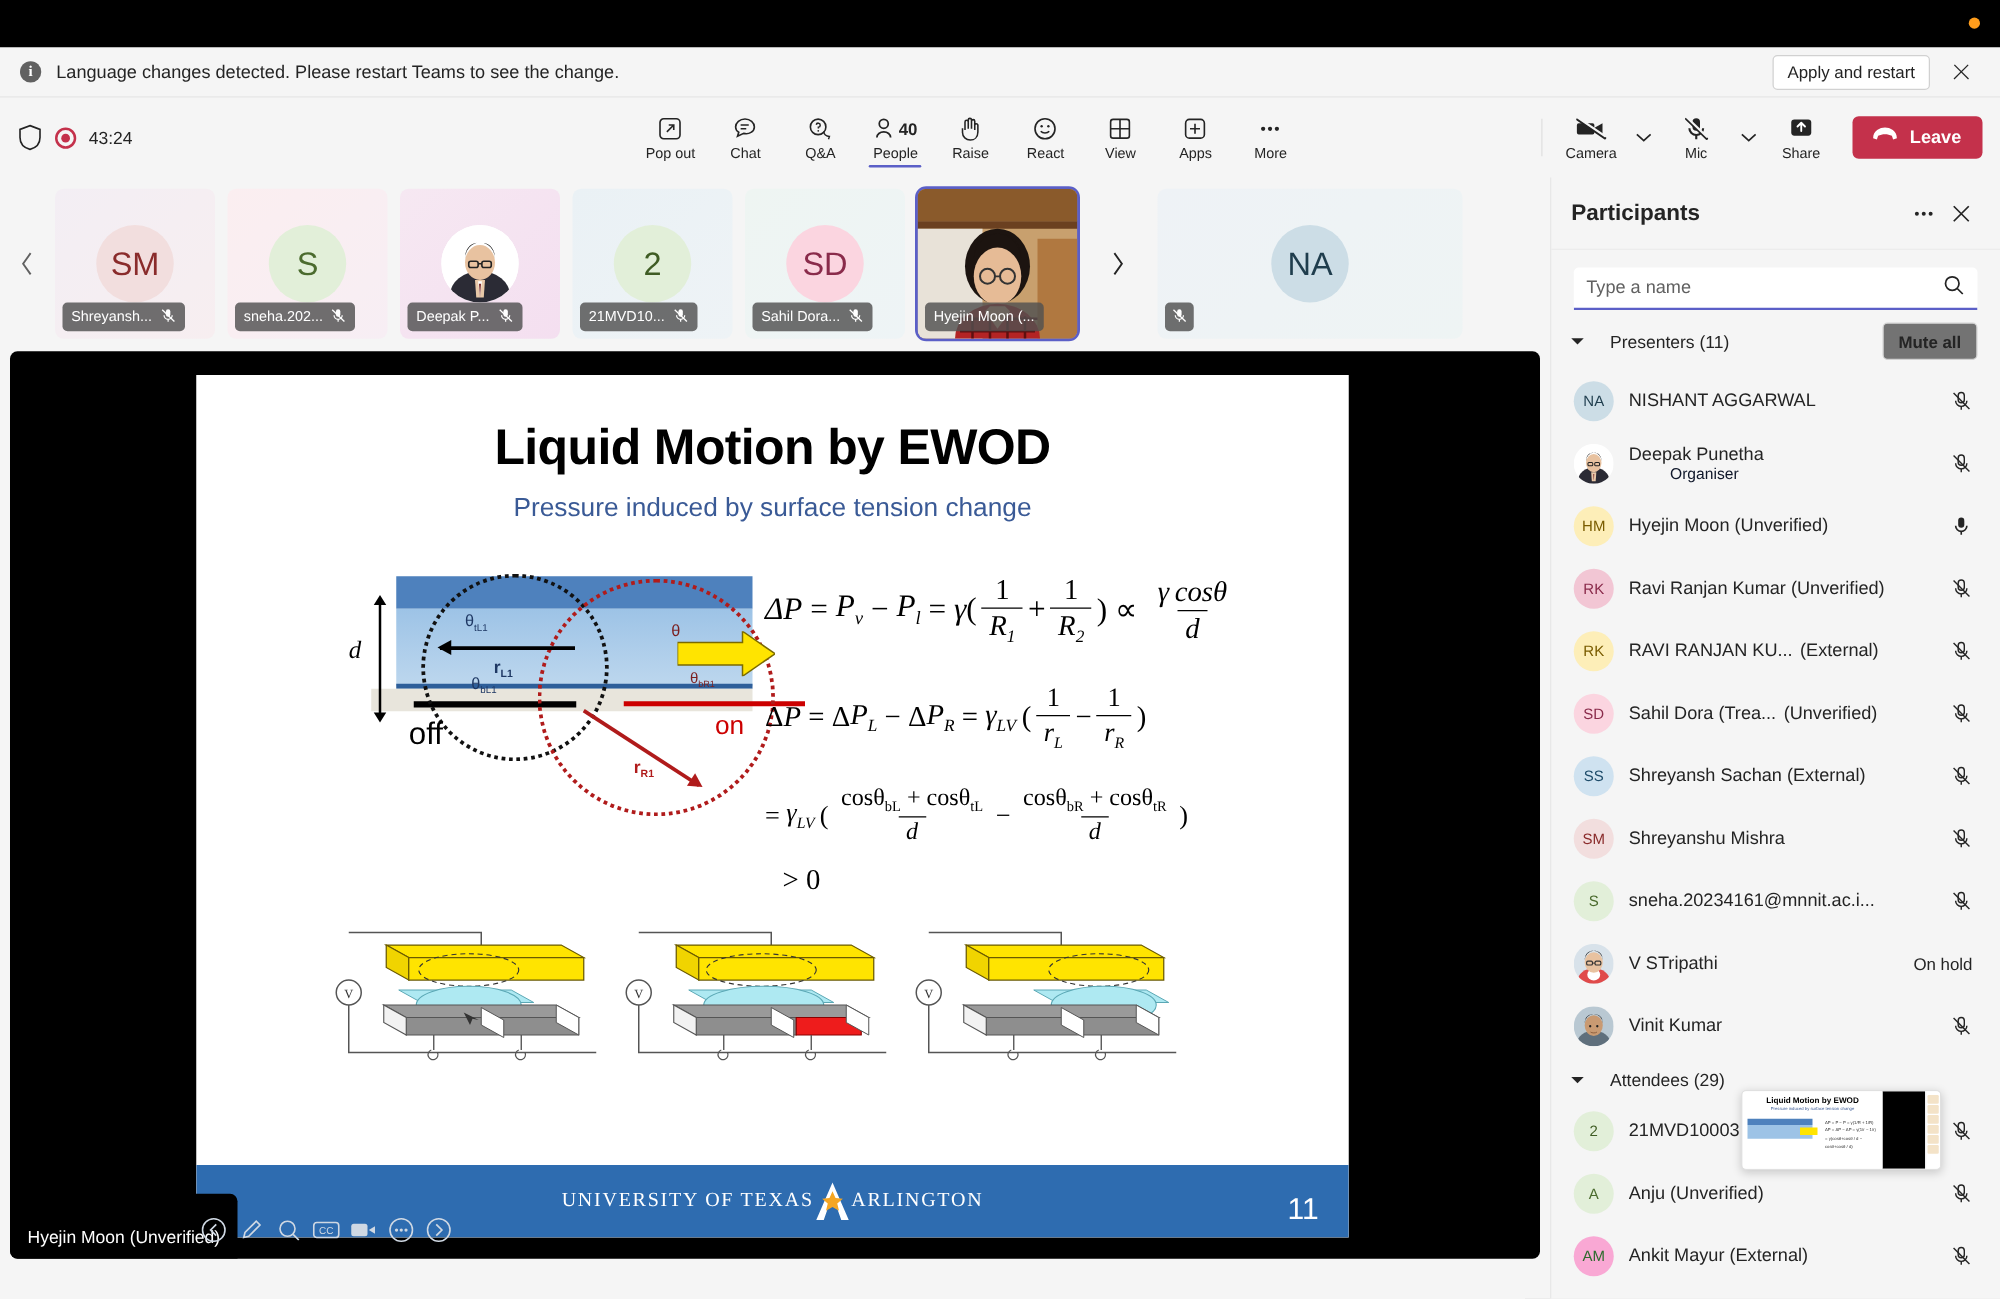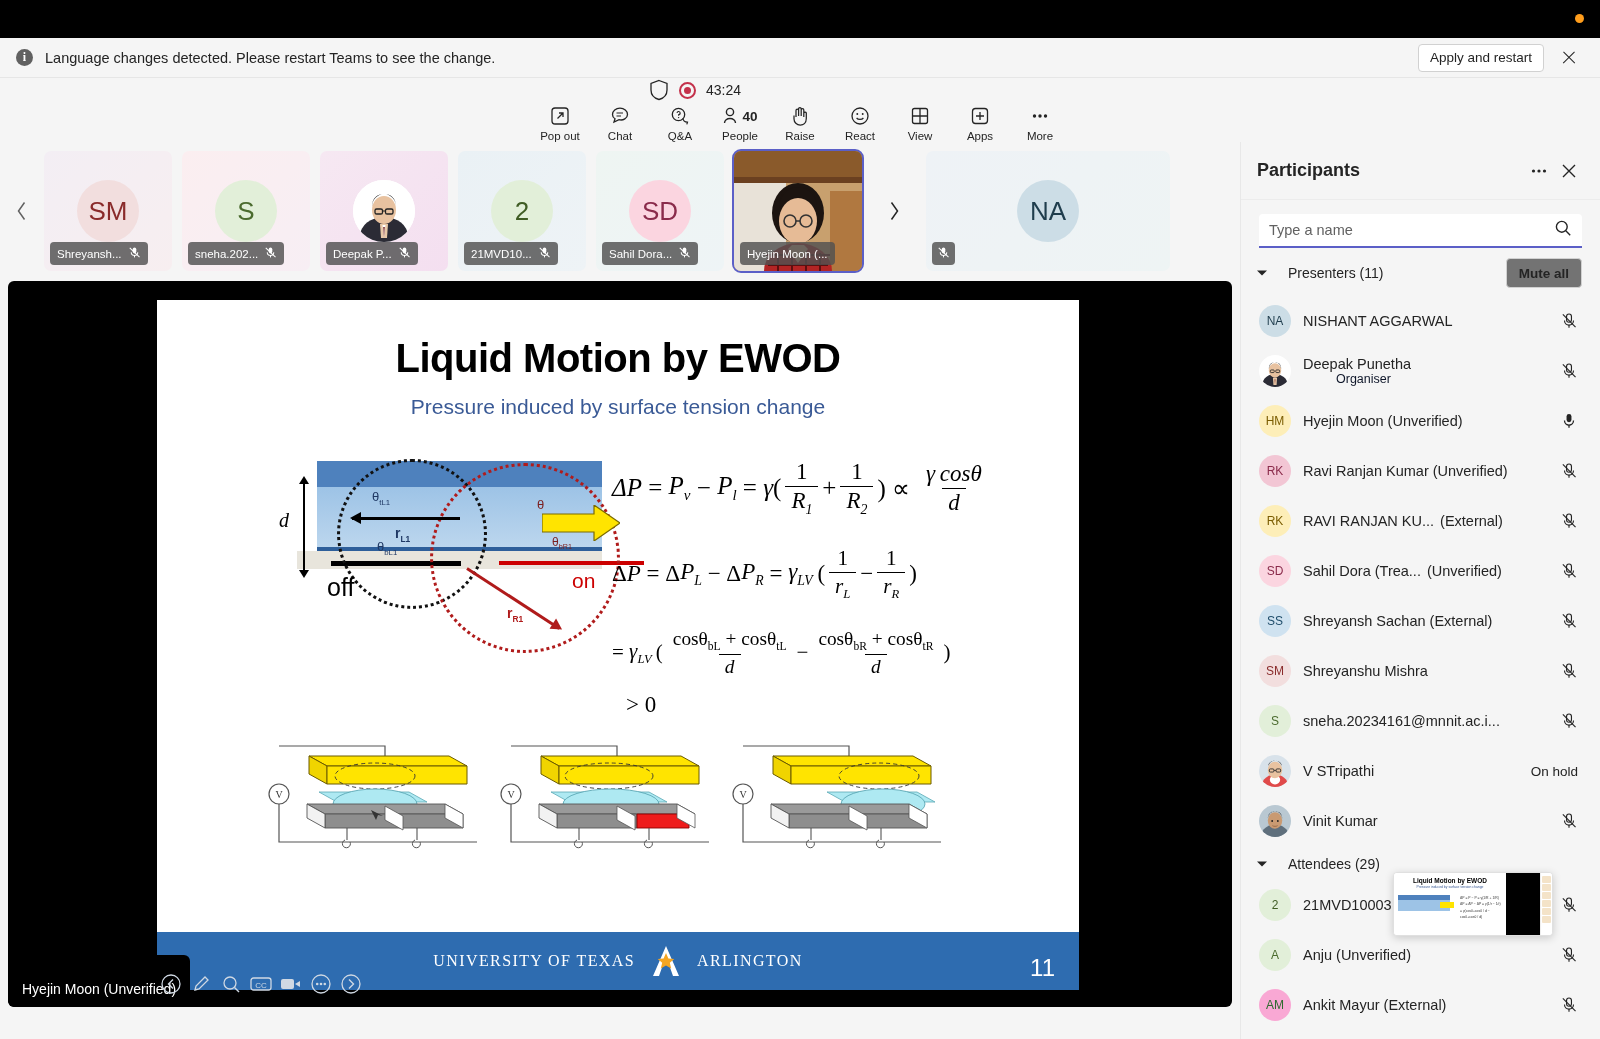--- a/index.html
+++ b/index.html
@@ -46,21 +46,21 @@
   .banner .close-x::before, .banner .close-x::after {
     content: ""; position: absolute; left: 7px; top: 14px;
     width: 16px; height: 1.4px; background: #242424;
   }
   .banner .close-x::before { transform: rotate(45deg); }
   .banner .close-x::after  { transform: rotate(-45deg); }
 
   
   .toolbar {
     position: absolute; top: 79px; left: 0; width: 1600px; height: 62px;
-    background: #f5f5f5; display: flex; align-items: center; flex-direction: column;
+    background: #f5f5f5; display: flex; align-items: center;
   }
   .tb-left { display: flex; align-items: center; padding-left: 14px; gap: 10px; width: 330px; }
   .shield { width: 20px; height: 22px; }
   .rec-dot {
     width: 17px; height: 17px; border-radius: 50%;
     border: 2.2px solid #c4314b; position: relative;
   }
   .rec-dot::after {
     content: ""; position: absolute; left: 3px; top: 3px;
     width: 7px; height: 7px; border-radius: 50%; background: #c4314b;
@@ -228,21 +228,21 @@
     position: absolute; left: 0; right: 0; top: 562px; text-align: center;
     color: #3322cc; font-size: 25px; line-height: 1.28; font-weight: 500;
   }
   .footer {
     position: absolute; left: 0; bottom: 0; width: 922px; height: 58px;
     background: #2e6cb0; display: flex; align-items: center; justify-content: center;
     position: absolute;
   }
   .footer .utalogo {
     color: #fff; font-family: "Liberation Serif", serif; font-size: 16px;
-    letter-spacing: 1.4px; display: flex; align-items: center; gap: 16px;
+    letter-spacing: 1.4px; display: flex; align-items: center; gap: 0;
   }
   .footer .slideno {
     position: absolute; right: 24px; bottom: 8px; color: #fff; font-size: 24px;
     font-family: "Liberation Sans", sans-serif;
   }
 
   
   .presenter-tag {
     position: absolute; left: 0px; bottom: 0px; height: 52px;
     background: #000; color: #fff; font-size: 14px;

